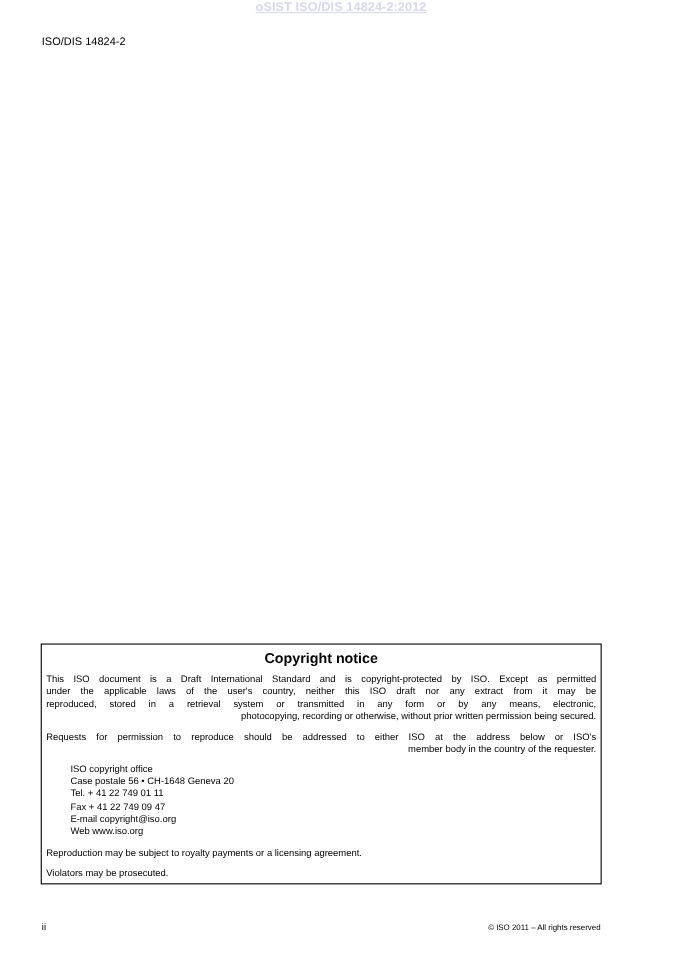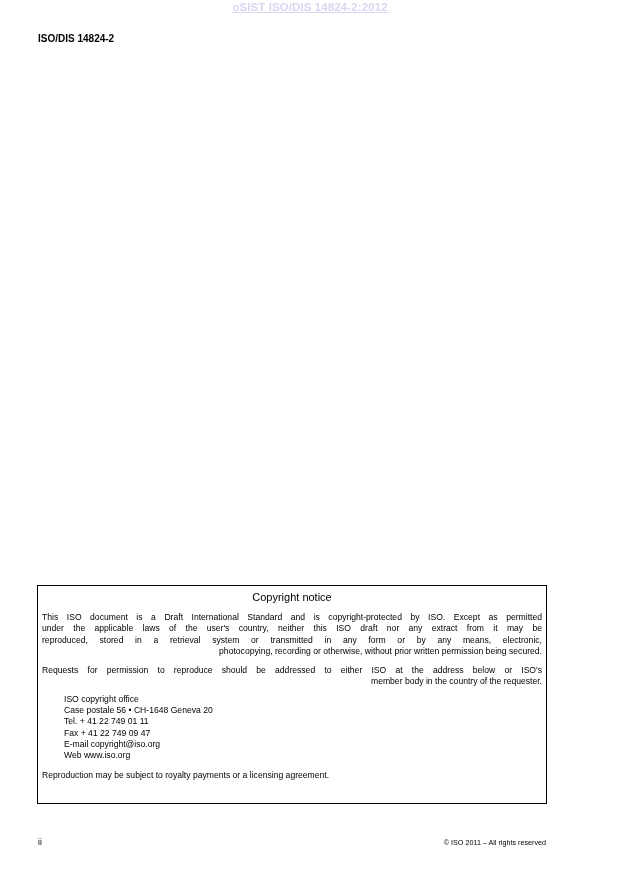--- a/index.html
+++ b/index.html
@@ -8,29 +8,29 @@
     font-family: "Liberation Sans", sans-serif; color: #000;
   }
   .watermark {
     position: absolute; top: 0; left: 0; width: 620px; text-align: center;
     font-size: 11.5px; font-weight: bold; color: #d7d7f0; top: 1px;
     letter-spacing: 0.1px;
     text-decoration: underline;
   }
   .doc-id {
     position: absolute; left: 38px; top: 33px;
-    font-size: 10px; font-weight: bold;
+    font-size: 10px; font-weight: normal;
   }
   .notice-box {
     position: absolute; left: 37px; top: 585px; width: 508px; height: 217px;
     border: 1.3px solid #000; box-sizing: content-box;
   }
   .notice-title {
     position: absolute; top: 5px; left: 0; width: 100%; text-align: center;
-    font-size: 11px; font-weight: normal;
+    font-size: 13px; font-weight: bold;
   }
   .para {
     position: absolute; left: 4px; width: 500px;
     font-size: 8.6px; line-height: 11.3px; text-align: justify;
   }
   .p1 { top: 26px; }
   .p2 { top: 79px; }
   .addr { position: absolute; left: 26px; top: 108px; font-size: 8.6px; line-height: 11.2px; }
   .addr div { white-space: nowrap; }
   .p3 { top: 184px; text-align: left; }
@@ -69,16 +69,17 @@
   <div class="addr">
     <div>ISO copyright office</div>
     <div>Case postale 56 • CH-1648 Geneva 20</div>
     <div>Tel.  + 41 22 749 01 11</div>
     <div>Fax  + 41 22 749 09 47</div>
     <div>E-mail  copyright@iso.org</div>
     <div>Web  www.iso.org</div>
   </div>
 
   <div class="para p3">Reproduction may be subject to royalty payments or a licensing agreement.</div>
+  <div class="para p4">Violators may be prosecuted.</div>
 </div>
 
 <div class="footer-page">ii</div>
 <div class="footer-copy">© ISO 2011 – All rights reserved</div>
 
 </body></html>

